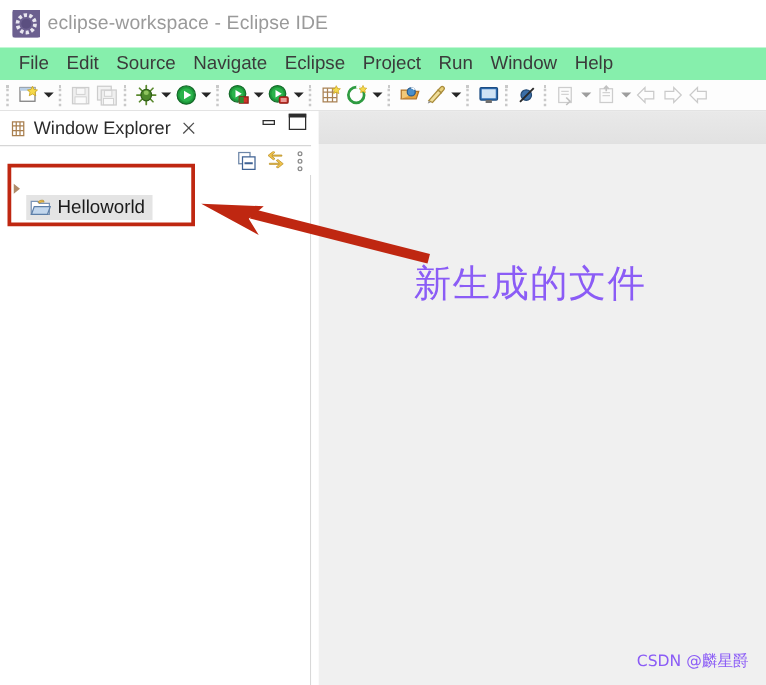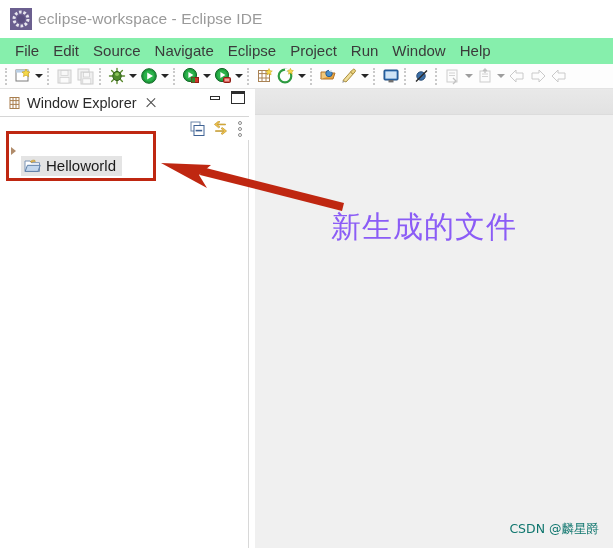--- a/index.html
+++ b/index.html
@@ -302,21 +302,21 @@
     font-size: 30px;
     color: #8b5cf6;
     font-family: "DejaVu Sans", sans-serif;
     letter-spacing: 1px;
     white-space: nowrap;
   }
   .watermark {
     position: absolute;
     right: 14px; bottom: 10px;
     font-size: 12.5px;
-    color: #0f766e;
+    color: #8b5cf6;
     font-family: "DejaVu Sans", sans-serif;
     white-space: nowrap;
   }
 </style>
 </head>
 <body>
 
 <div id="app">
 
   <div class="titlebar">

